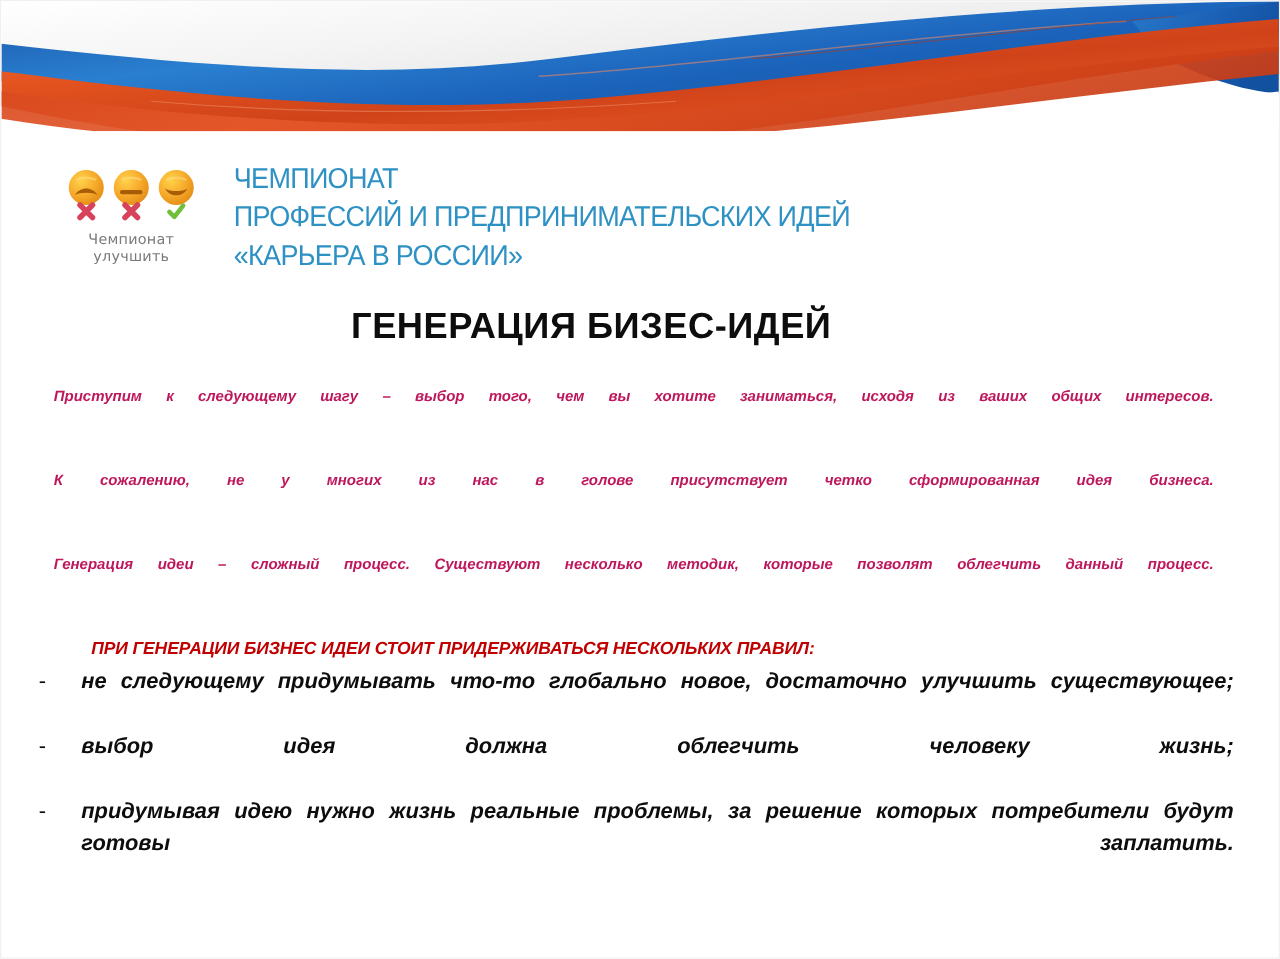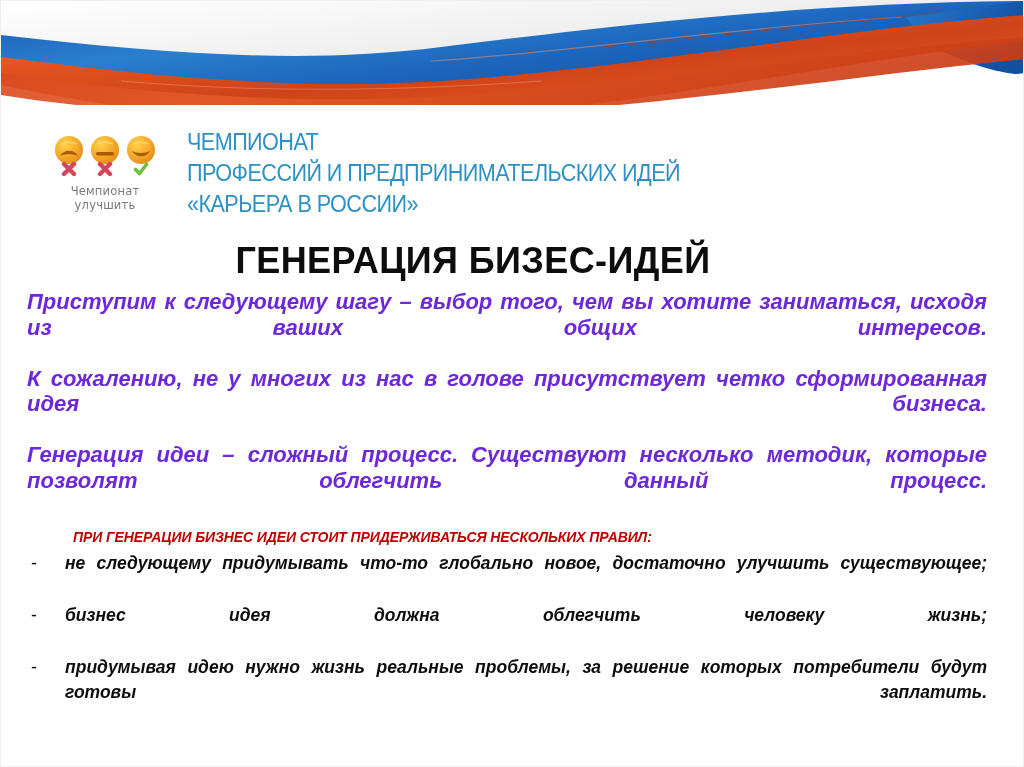--- a/index.html
+++ b/index.html
@@ -110,43 +110,43 @@
   .event-title .line { display: block; }
 
   
   .slide-title {
     position: absolute;
     left: 0;
     top: 243px;
     width: 944px;
     text-align: center;
     font-family: "Liberation Sans", sans-serif;
-    font-size: 36px;
+    font-size: 29px;
     line-height: 34px;
     font-weight: bold;
     color: #0d0d0d;
     letter-spacing: 0.4px;
   }
 
   
   .body-block {
     position: absolute;
     left: 26px;
     top: 288px;
     width: 960px;
   }
   .para {
     font-family: "Liberation Sans", sans-serif;
-    font-size: 22px;
+    font-size: 12px;
     line-height: 25.5px;
     font-weight: bold;
     font-style: italic;
-    color: #6d28d9;
+    color: #be185d;
     text-align: justify;
-    margin: 0;
+    margin: 16px;
     text-justify: inter-word;
   }
   .para::after {
     content: "";
     display: inline-block;
     width: 100%;
   }
 
   .rule-heading {
     margin: 6px 0 2px 0;
@@ -325,21 +325,21 @@
 
     <div class="rule-heading">ПРИ ГЕНЕРАЦИИ БИЗНЕС ИДЕИ СТОИТ ПРИДЕРЖИВАТЬСЯ НЕСКОЛЬКИХ ПРАВИЛ:</div>
 
     <ul class="rules-list">
       <li class="rule-item">
         <span class="rule-dash">-</span>
         <span class="rule-text">не следующему придумывать что-то глобально новое, достаточно улучшить существующее;</span>
       </li>
       <li class="rule-item">
         <span class="rule-dash">-</span>
-        <span class="rule-text">бизнес идея должна облегчить человеку жизнь;</span>
+        <span class="rule-text">выбор идея должна облегчить человеку жизнь;</span>
       </li>
       <li class="rule-item">
         <span class="rule-dash">-</span>
         <span class="rule-text">придумывая идею нужно жизнь реальные проблемы, за решение которых потребители будут готовы заплатить.</span>
       </li>
     </ul>
   </div>
 
 </div>
 

